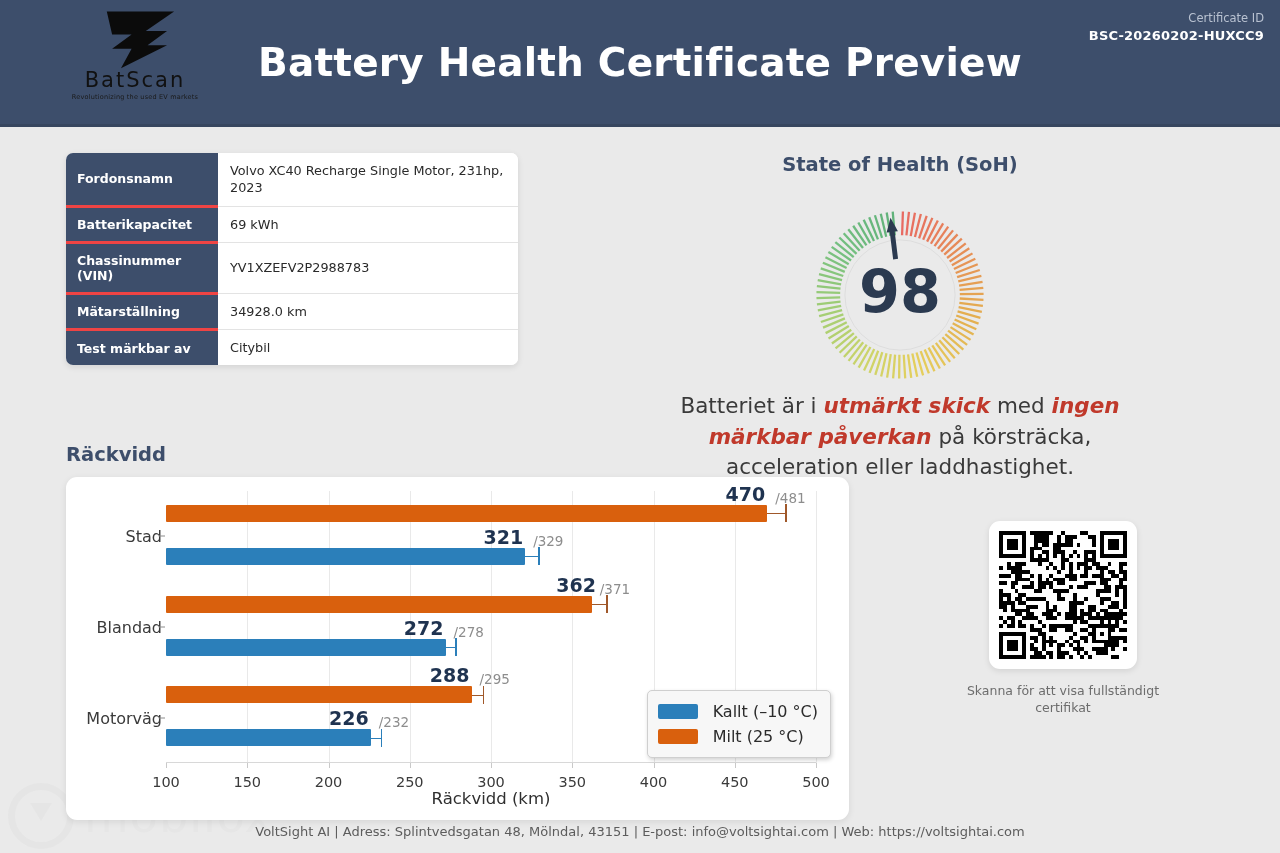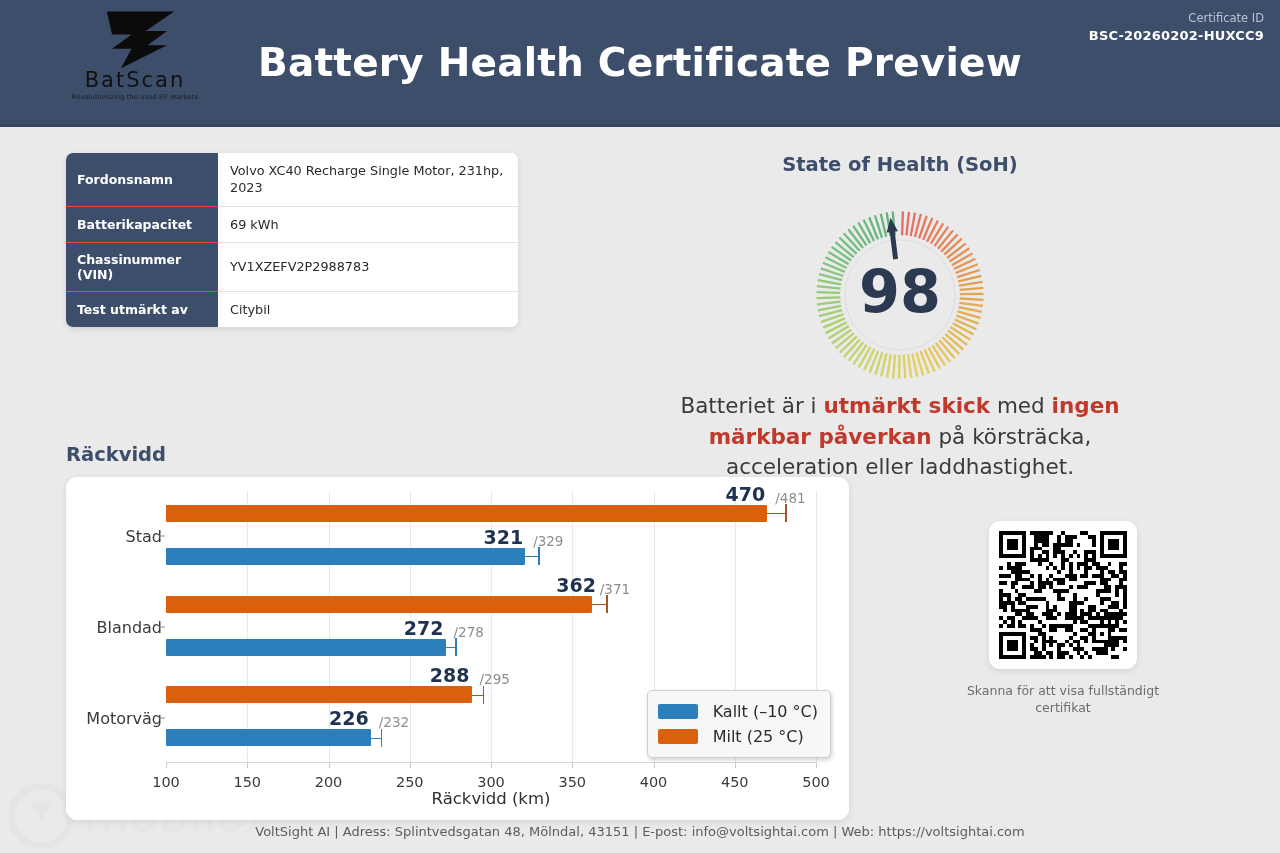--- a/index.html
+++ b/index.html
@@ -66,40 +66,40 @@
   .veh-card {
     background: #ffffff; border-radius: 7px;
     box-shadow: 0 2px 6px rgba(0,0,0,.10);
     overflow: hidden;
   }
   table.veh { width: 100%; border-collapse: collapse; }
   table.veh td { vertical-align: middle; }
   td.vk {
     width: 152px; background: #3d4e6b; color: #fff;
     font-size: 12.5px; font-weight: bold; padding: 9px 11px;
-    border-bottom: 1px solid #ef4444;
+    border-bottom: 3px solid #ef4444;
   }
   td.vv {
     background: #fff; color: #2a2a2a; font-size: 12.8px;
     padding: 9px 12px; border-bottom: 1px solid #e3e3e3;
     line-height: 1.35;
   }
   table.veh tr:last-child td.vk { border-bottom: none; }
   table.veh tr:last-child td.vv { border-bottom: none; }
 
   
   .soh-block { position: absolute; left: 600px; top: 153px; width: 600px; text-align: center; }
   .soh-title { margin-bottom: 24px; }
   .gauge { position: relative; width: 200px; height: 175px; margin: 4px auto 0; }
   .gauge svg { display: block; }
   .soh-text {
     margin-top: 16px; font-size: 21.5px; color: #3a3a3a; line-height: 1.42;
     padding: 0 60px; font-weight: 400;
   }
-  .soh-text b { color: #c0392b; font-weight: bold; }
+  .soh-text b { color: #c0392b; font-weight: bold; font-style: italic; }
 
   
   .range-block { position: absolute; left: 66px; top: 443px; width: 790px; }
   .range-title { margin-bottom: 11px; }
   .chart-card {
     position: relative; background: #fff; border-radius: 11px;
     box-shadow: 0 2px 7px rgba(0,0,0,.09);
     width: 783px; height: 343px; overflow: hidden;
   }
   .plot { position: absolute; left: 100px; top: 14px; width: 650px; height: 272px; }
@@ -202,21 +202,25 @@
             </tr>
             <tr>
               <td class="vk">Batterikapacitet</td>
               <td class="vv">69 kWh</td>
             </tr>
             <tr>
               <td class="vk">Chassinummer (VIN)</td>
               <td class="vv">YV1XZEFV2P2988783</td>
             </tr>
             <tr>
-              <td class="vk">Test utmärkt av</td>
+              <td class="vk">Mätarställning</td>
+              <td class="vv">34928.0 km</td>
+            </tr>
+            <tr>
+              <td class="vk">Test märkbar av</td>
               <td class="vv">Citybil</td>
             </tr>
           </tbody>
       </table>
     </div>
   </div>
 
   <div class="soh-block">
     <div class="sec-title soh-title">State of Health (SoH)</div>
     <div class="gauge">

